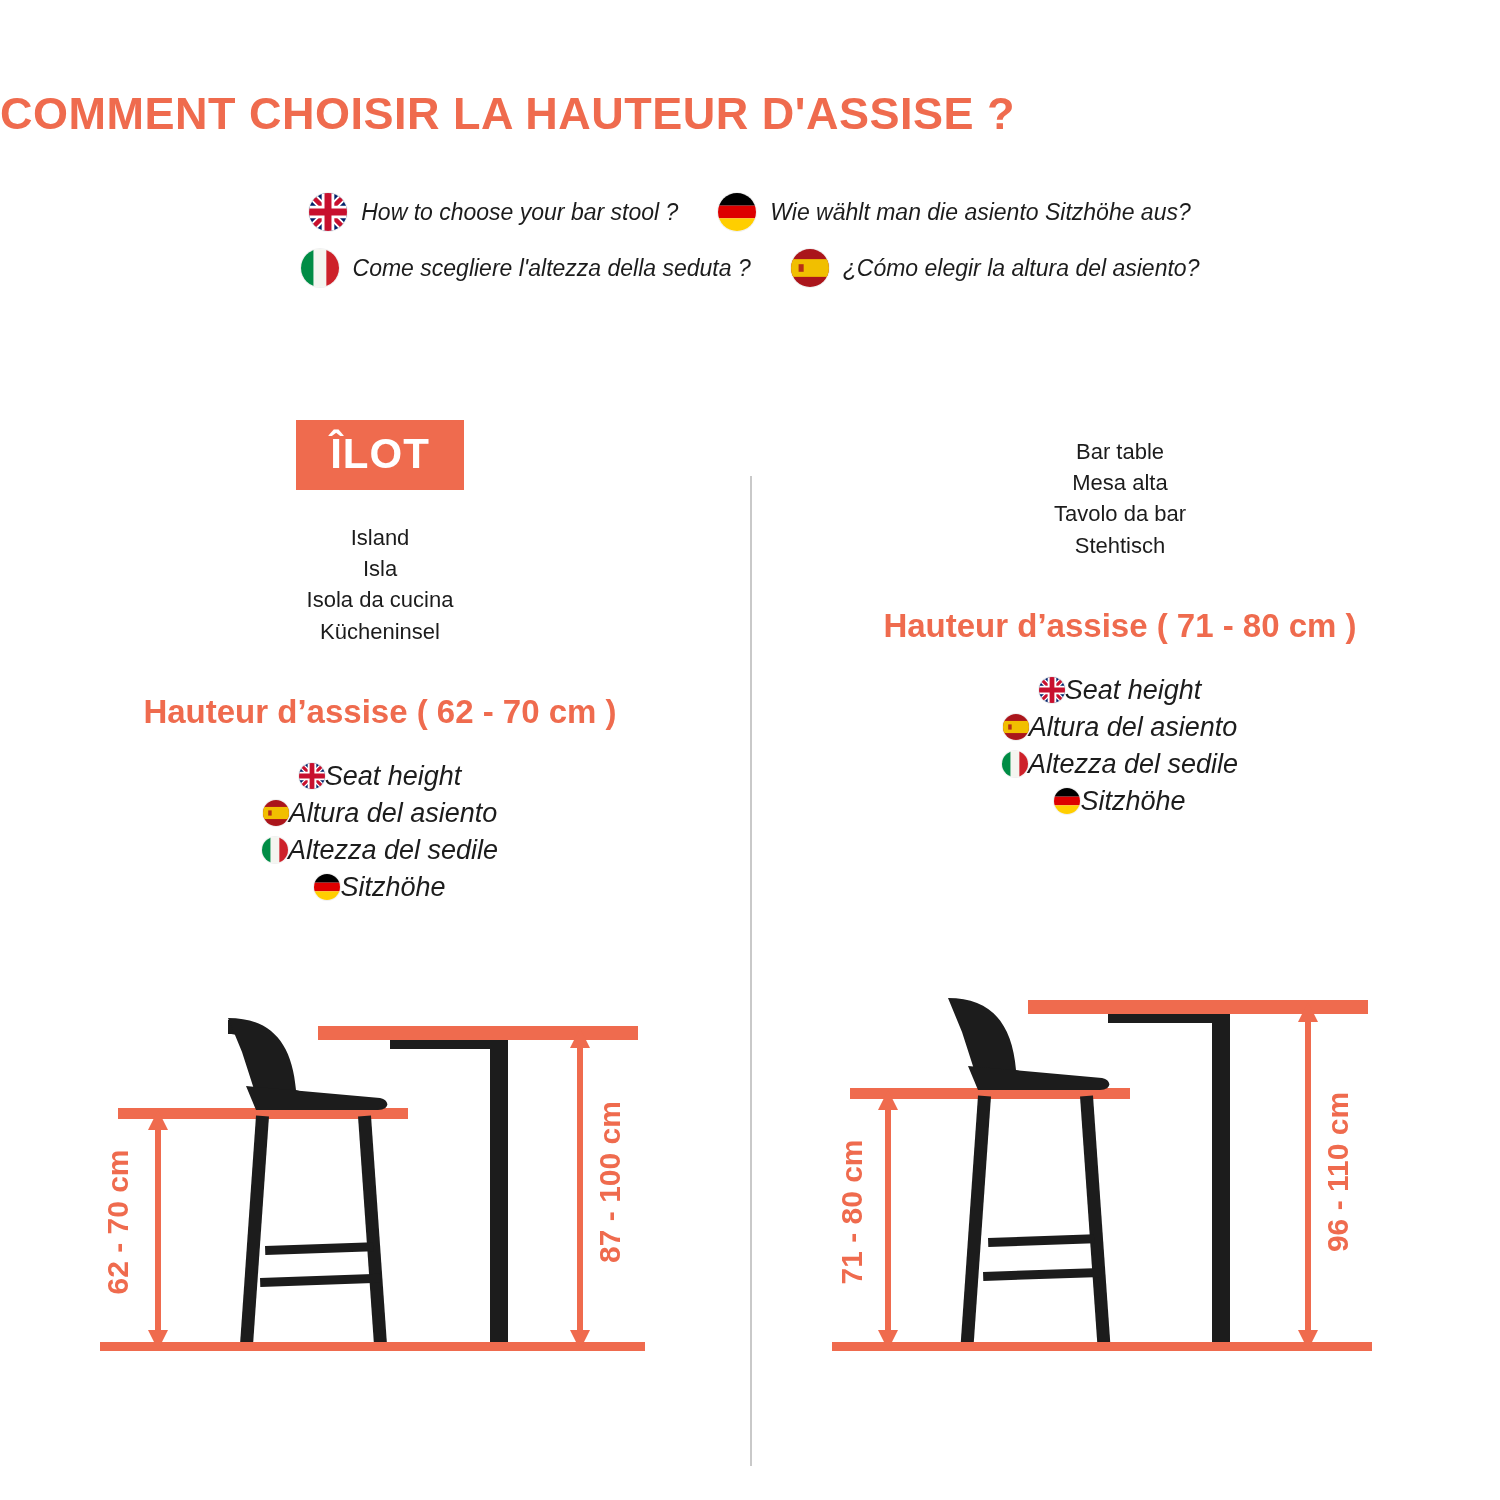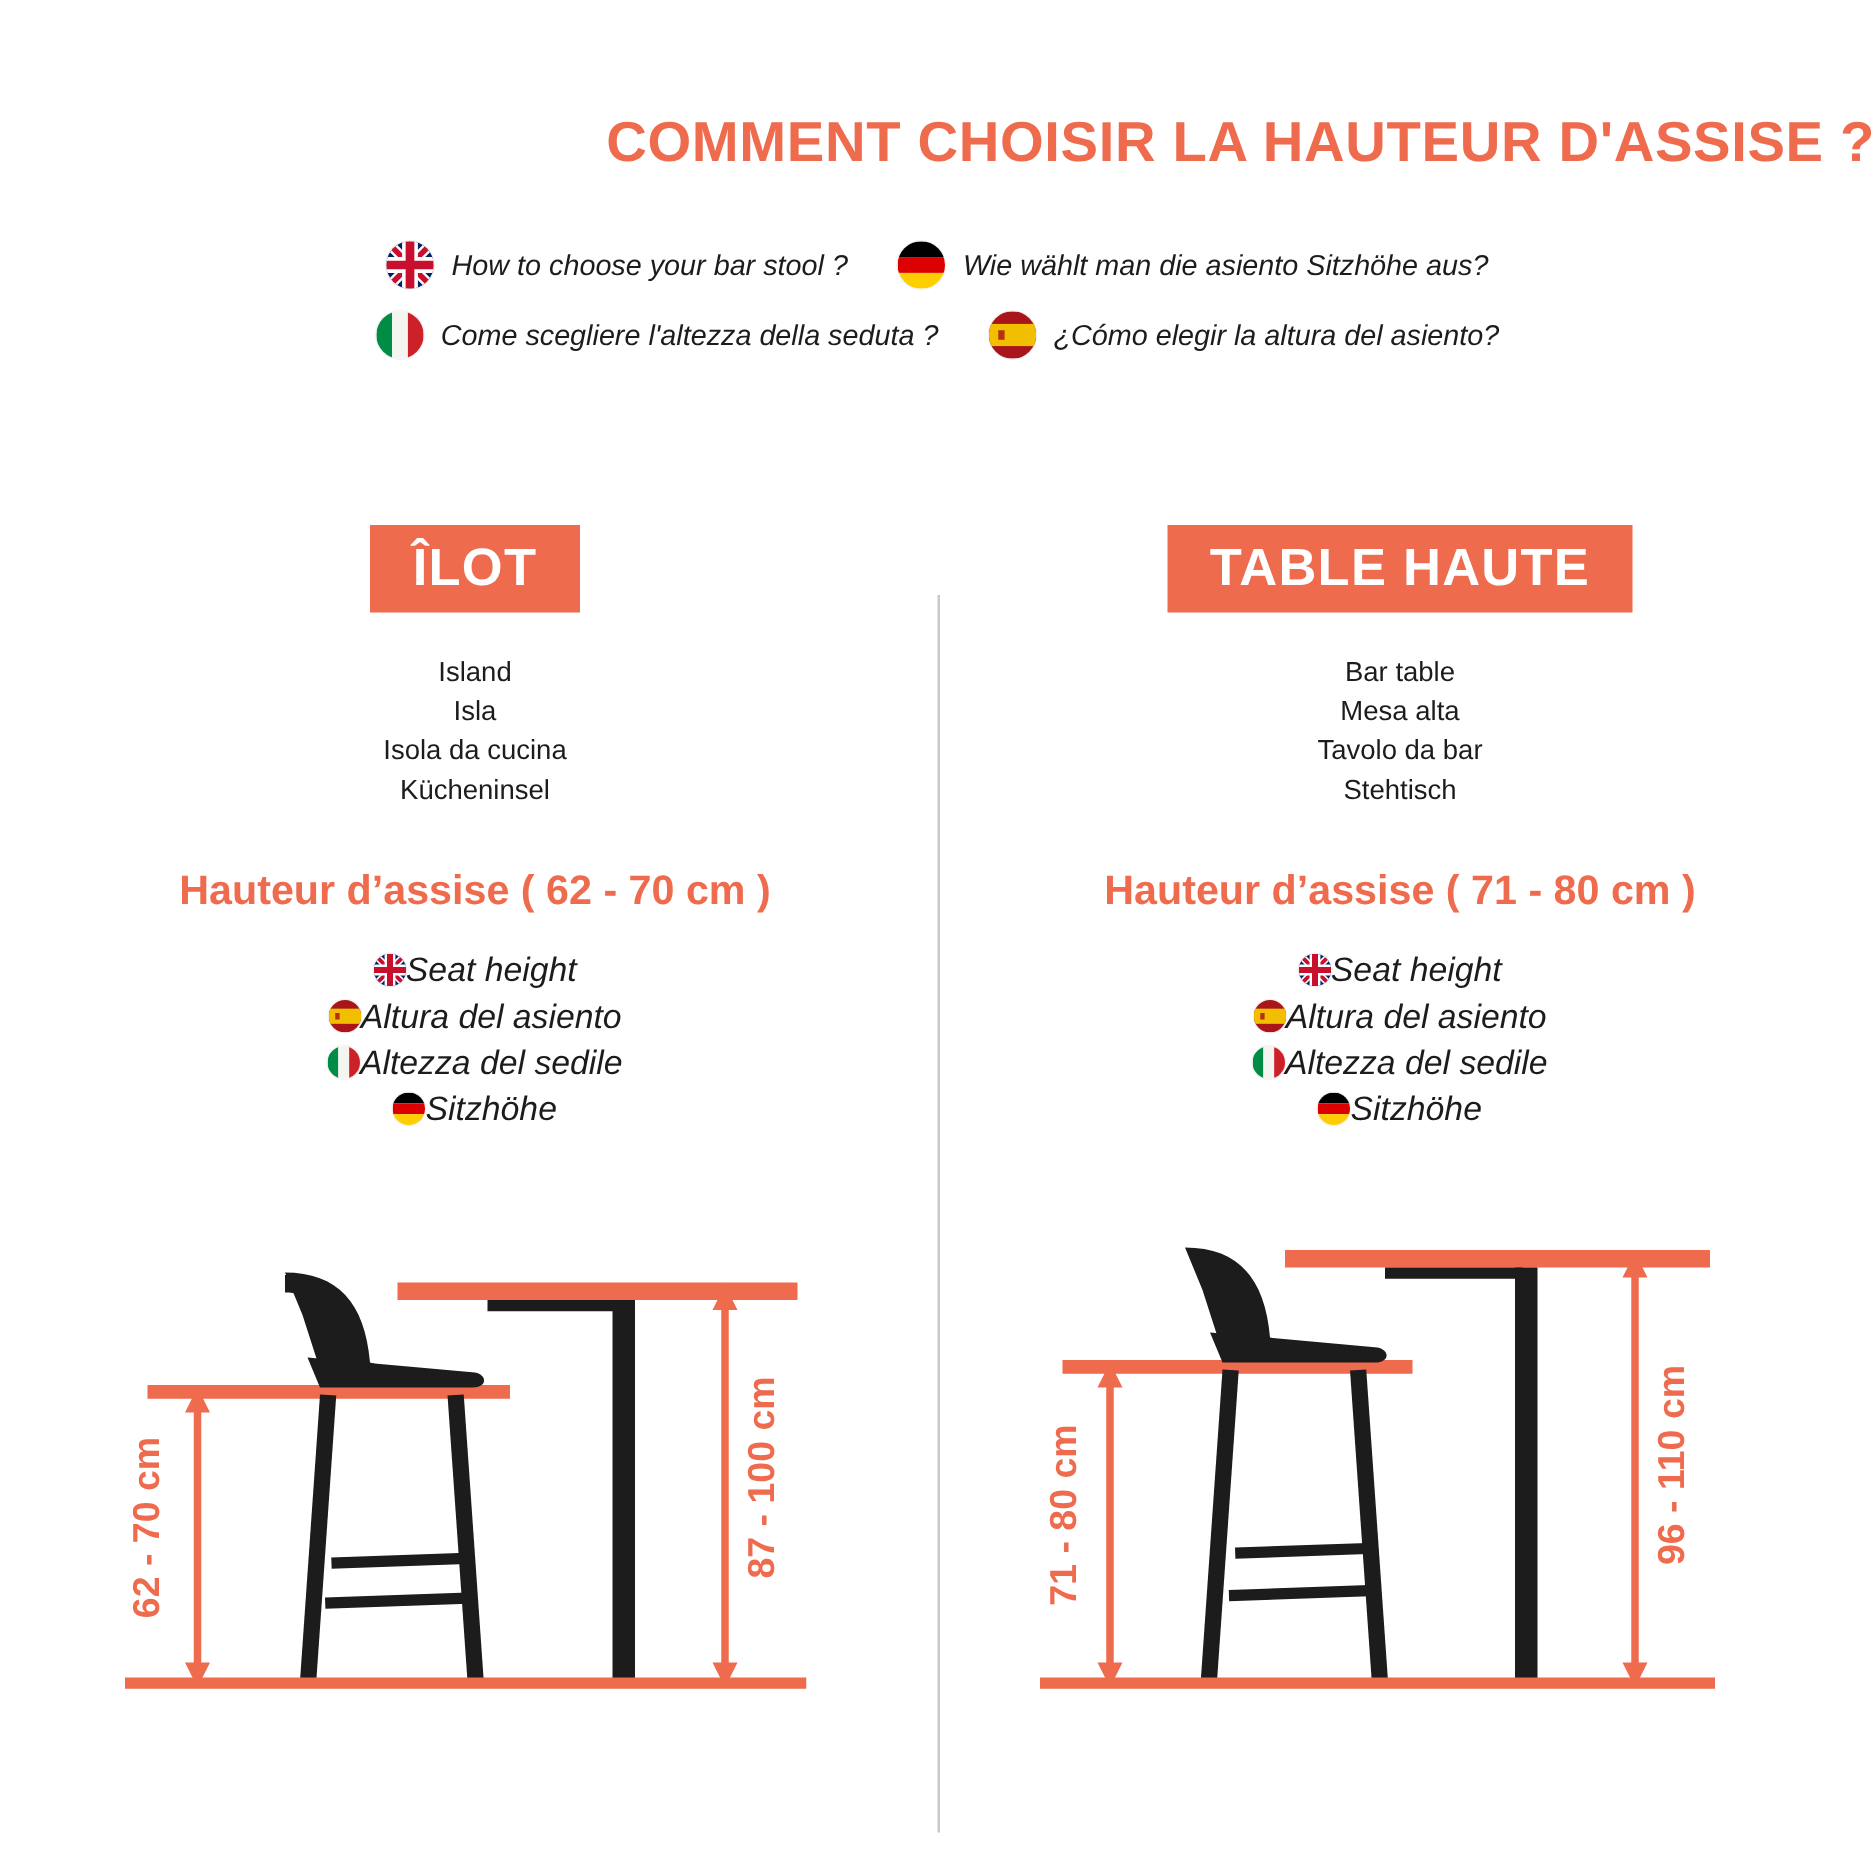--- a/index.html
+++ b/index.html
@@ -8,21 +8,21 @@
     background: #ffffff;
     font-family: "Liberation Sans", sans-serif;
     overflow: hidden;
   }
   .page { position: relative; width: 1500px; height: 1500px; }
 
   
   .main-title {
     position: absolute;
     top: 88px; left: 0; width: 1500px;
-    text-align: right;
+    text-align: left;
     color: #ef6b4e;
     font-size: 45px;
     font-weight: bold;
     letter-spacing: 0.5px;
   }
 
   
   .trans-rows {
     position: absolute;
     top: 193px; left: 0; width: 1500px;
@@ -286,21 +286,20 @@
 
       <line x1="520" y1="46" x2="520" y2="352" stroke="#EF6B4E" stroke-width="6"></line>
       <polygon points="520,38 510,58 530,58" fill="#EF6B4E"></polygon>
       <polygon points="520,360 510,340 530,340" fill="#EF6B4E"></polygon>
     </svg>
     <div class="dim-label rot" style="left:-42px; top:215px; width:200px; text-align:center;">62 - 70 cm</div>
     <div class="dim-label rot" style="left:430px; top:175px; width:240px; text-align:center;">87 - 100 cm</div>
   </div>
 
   <div class="col right">
-    <div class="cat-badge">TABLE HAUTE</div>
 
     <div class="cat-names">
       <div>Bar table</div>
       <div>Mesa alta</div>
       <div>Tavolo da bar</div>
       <div>Stehtisch</div>
     </div>
 
     <div class="seat-height-line">Hauteur d’assise ( 71 - 80 cm )</div>
 

